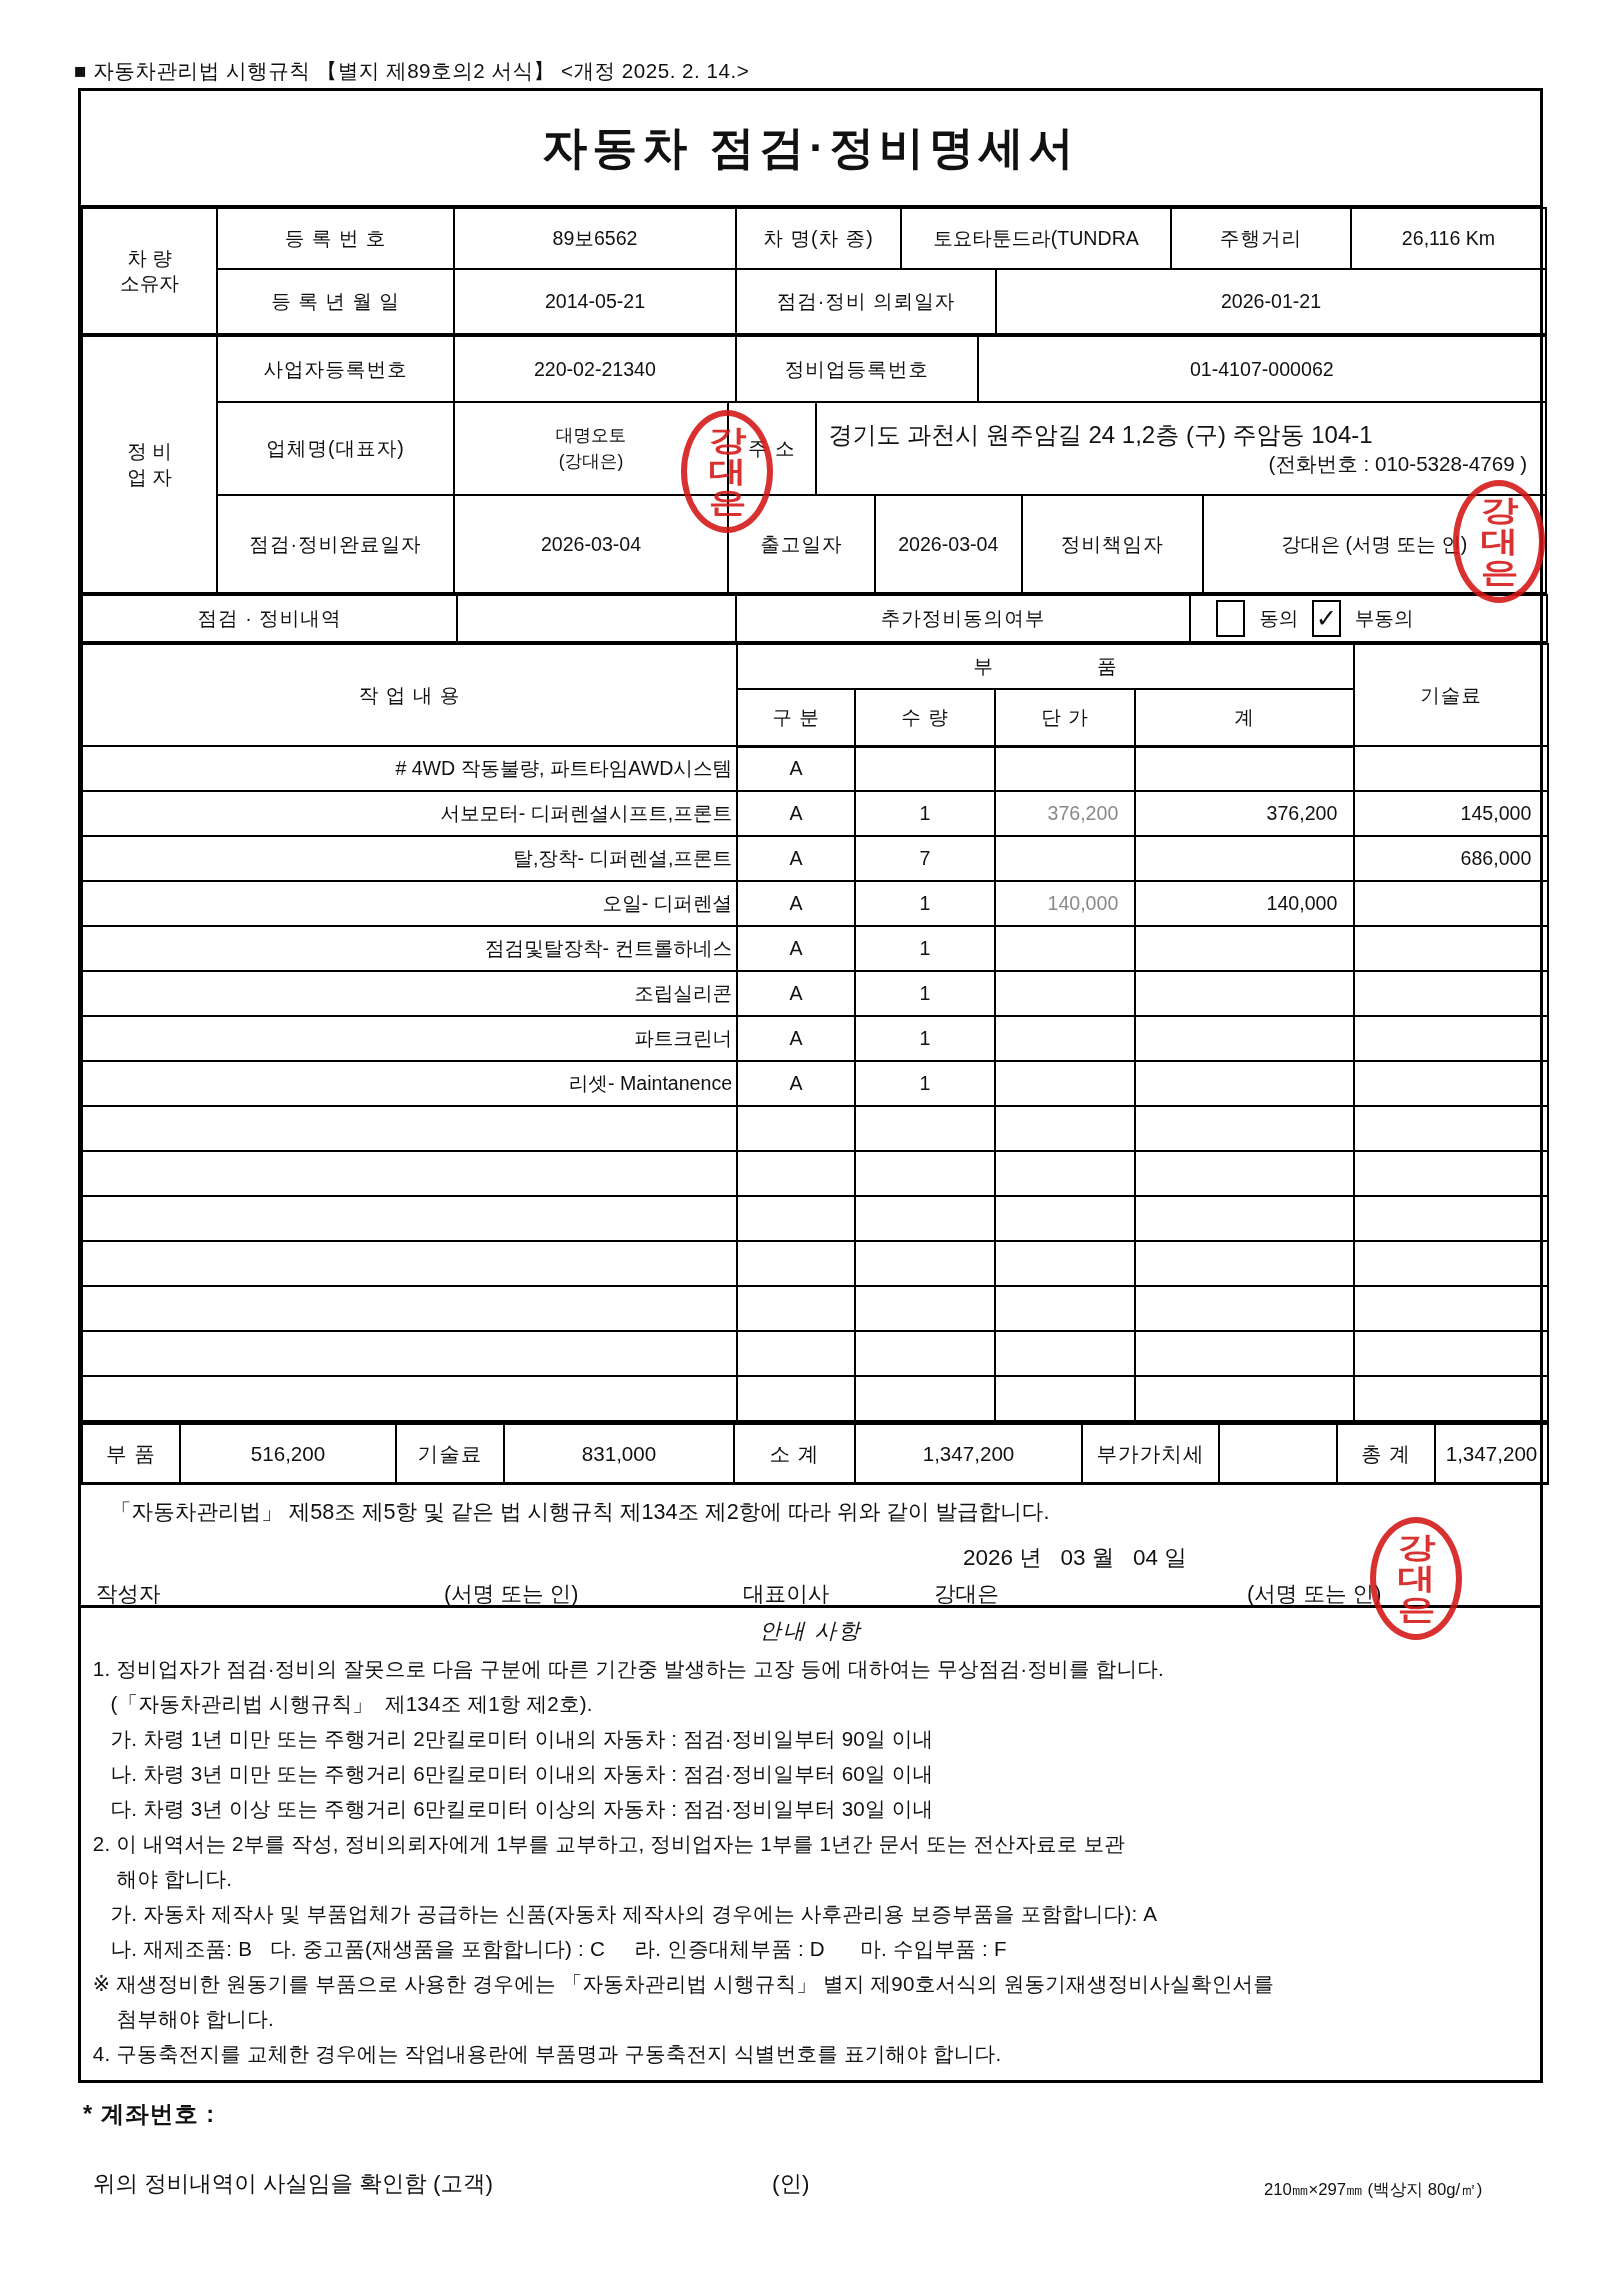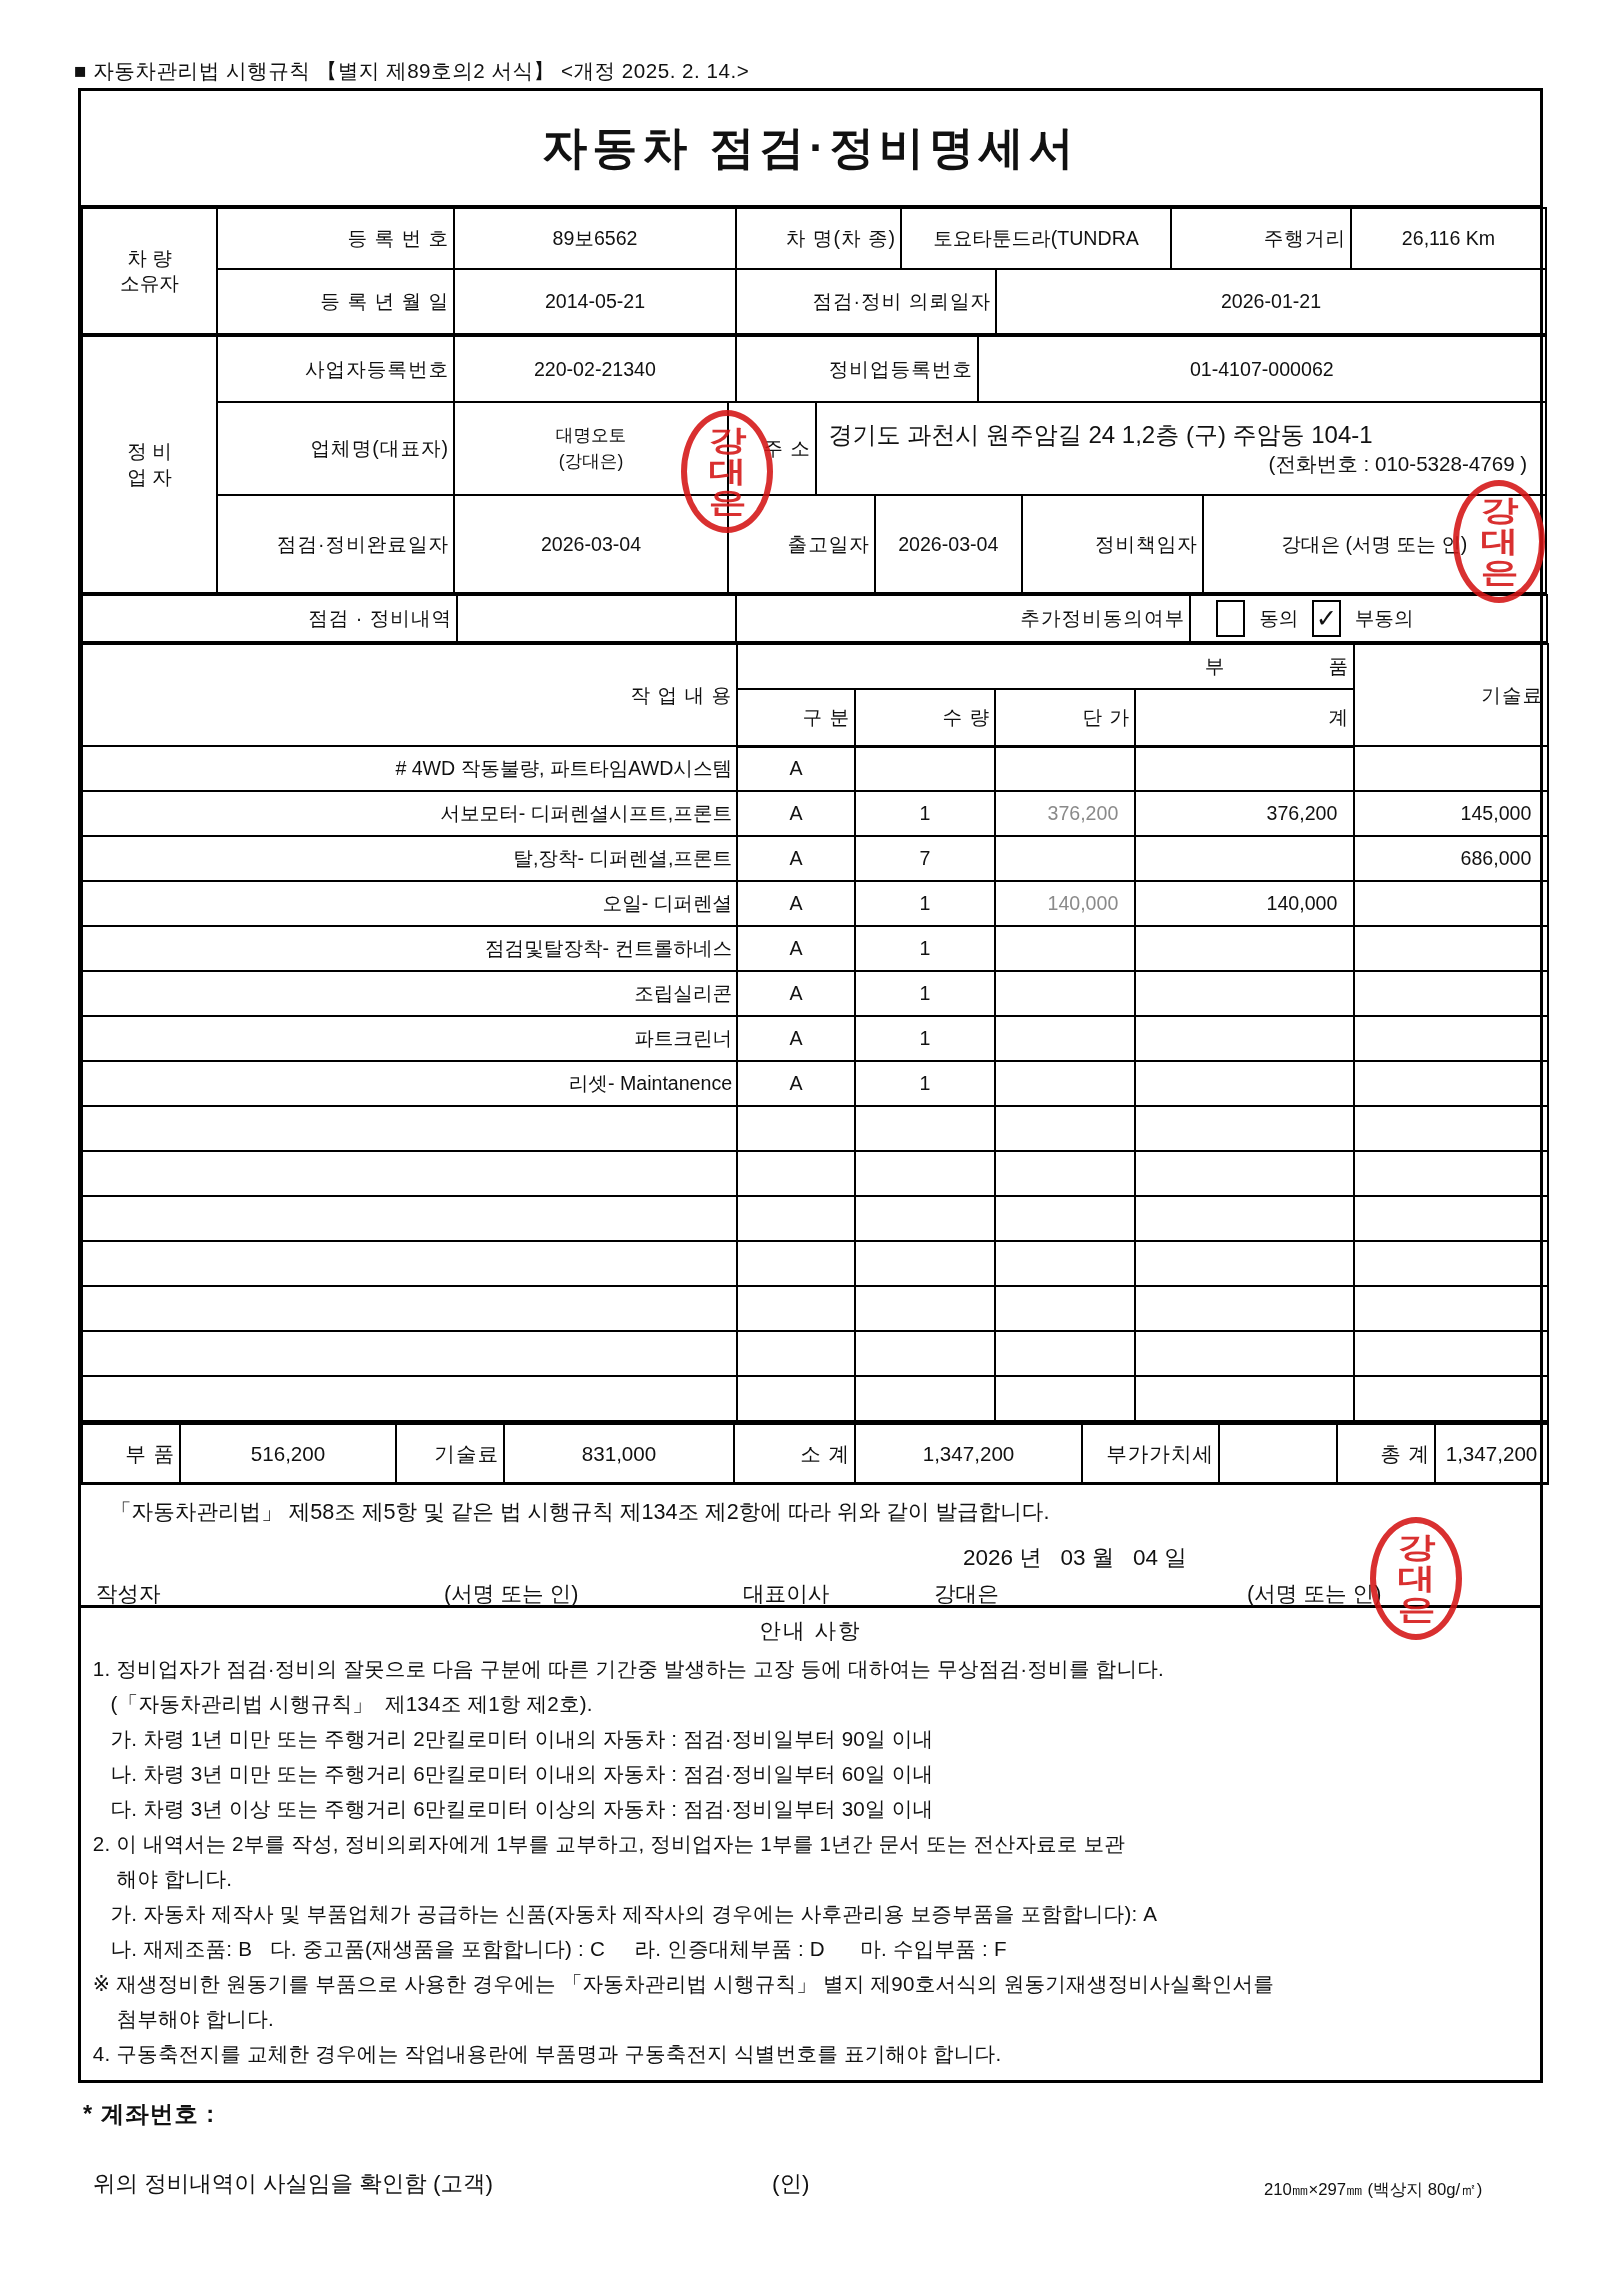--- a/index.html
+++ b/index.html
@@ -10,21 +10,21 @@
   .form-note { position:absolute; left:74px; top:57px; font-size:20.6px; letter-spacing:0.5px; }
 
   .doc { position:absolute; left:78px; top:88px; width:1465px; border:3.9px solid #000; background:#fff; }
 
   .title-row { height:116px; border-bottom:2.9px solid #000; display:flex; align-items:center; justify-content:center; }
   .title-row h1 { font-size:45px; font-weight:bold; letter-spacing:4.9px; }
 
   table { border-collapse:collapse; table-layout:fixed; width:100%; }
   td { border:2px solid #000; font-size:19.6px; text-align:center; vertical-align:middle;
        overflow:hidden; white-space:nowrap; padding:0 3.9px; }
-  .lbl { letter-spacing:1px;text-align:right; }
+  .lbl { letter-spacing:1px; }
   .left { text-align:right; padding-left:13.7px; }
   .right { text-align:right; padding-right:15.7px; }
 
   .sec-divide { border-top:2.9px solid #000; }
 
   .two-line { line-height:25.5px; }
   .small { font-size:17.6px;margin-top:33px; }
   .addr-line1 { display:block; text-align:left; padding-left:7.8px; font-size:24px; line-height:29px; }
   .addr-line2 { display:block; text-align:right; padding-right:13.7px; font-size:20.6px; line-height:29px; }
 
@@ -38,21 +38,21 @@
   .gray { color:#8a8a8a; }
 
   .totals td { border-top:3.9px solid #000; border-bottom:3.9px solid #000; height:60px; font-size:20.6px; }
 
   .issue { position:relative; height:123px; border-bottom:3.9px solid #000; font-size:21.6px; }
   .issue .stmt { position:absolute; left:29px; top:11.8px; }
   .issue .date { position:absolute; left:882px; top:57px; font-size:22.5px; white-space:pre; }
   .issue .sig  { position:absolute; top:94px; font-size:21.6px; }
 
   .notice { padding:7.8px 0 9.8px 0; }
-  .notice .ntitle { text-align:center; font-size:21.6px; letter-spacing:2px; margin-bottom:5.9px; }
+  .notice .ntitle { text-align:center; font-size:21.6px; letter-spacing:2px; margin-bottom:5.9px;font-style:italic; }
   .notice .nline { white-space:pre-wrap; font-size:20.6px; line-height:35px; padding:0 9.8px 0 11.8px; letter-spacing:0.2px; }
 
   .account { position:absolute; left:83px; top:2098px; font-size:23.5px; font-weight:bold; letter-spacing:1px; }
   .confirm { position:absolute; left:93px; top:2168px; font-size:22.5px; }
   .confirm-seal { position:absolute; left:772px; top:2168px; font-size:22.5px; }
   .paper-note { position:absolute; left:1264px; top:2178px; font-size:16.7px; }
 
   .seal { position:absolute; width:92px; height:123px; border:6.9px solid #d41414; border-radius:50%;
           display:flex; flex-direction:column; align-items:center; justify-content:center;
           color:#d41414; font-weight:bold; opacity:0.88; z-index:5; background:transparent; }

